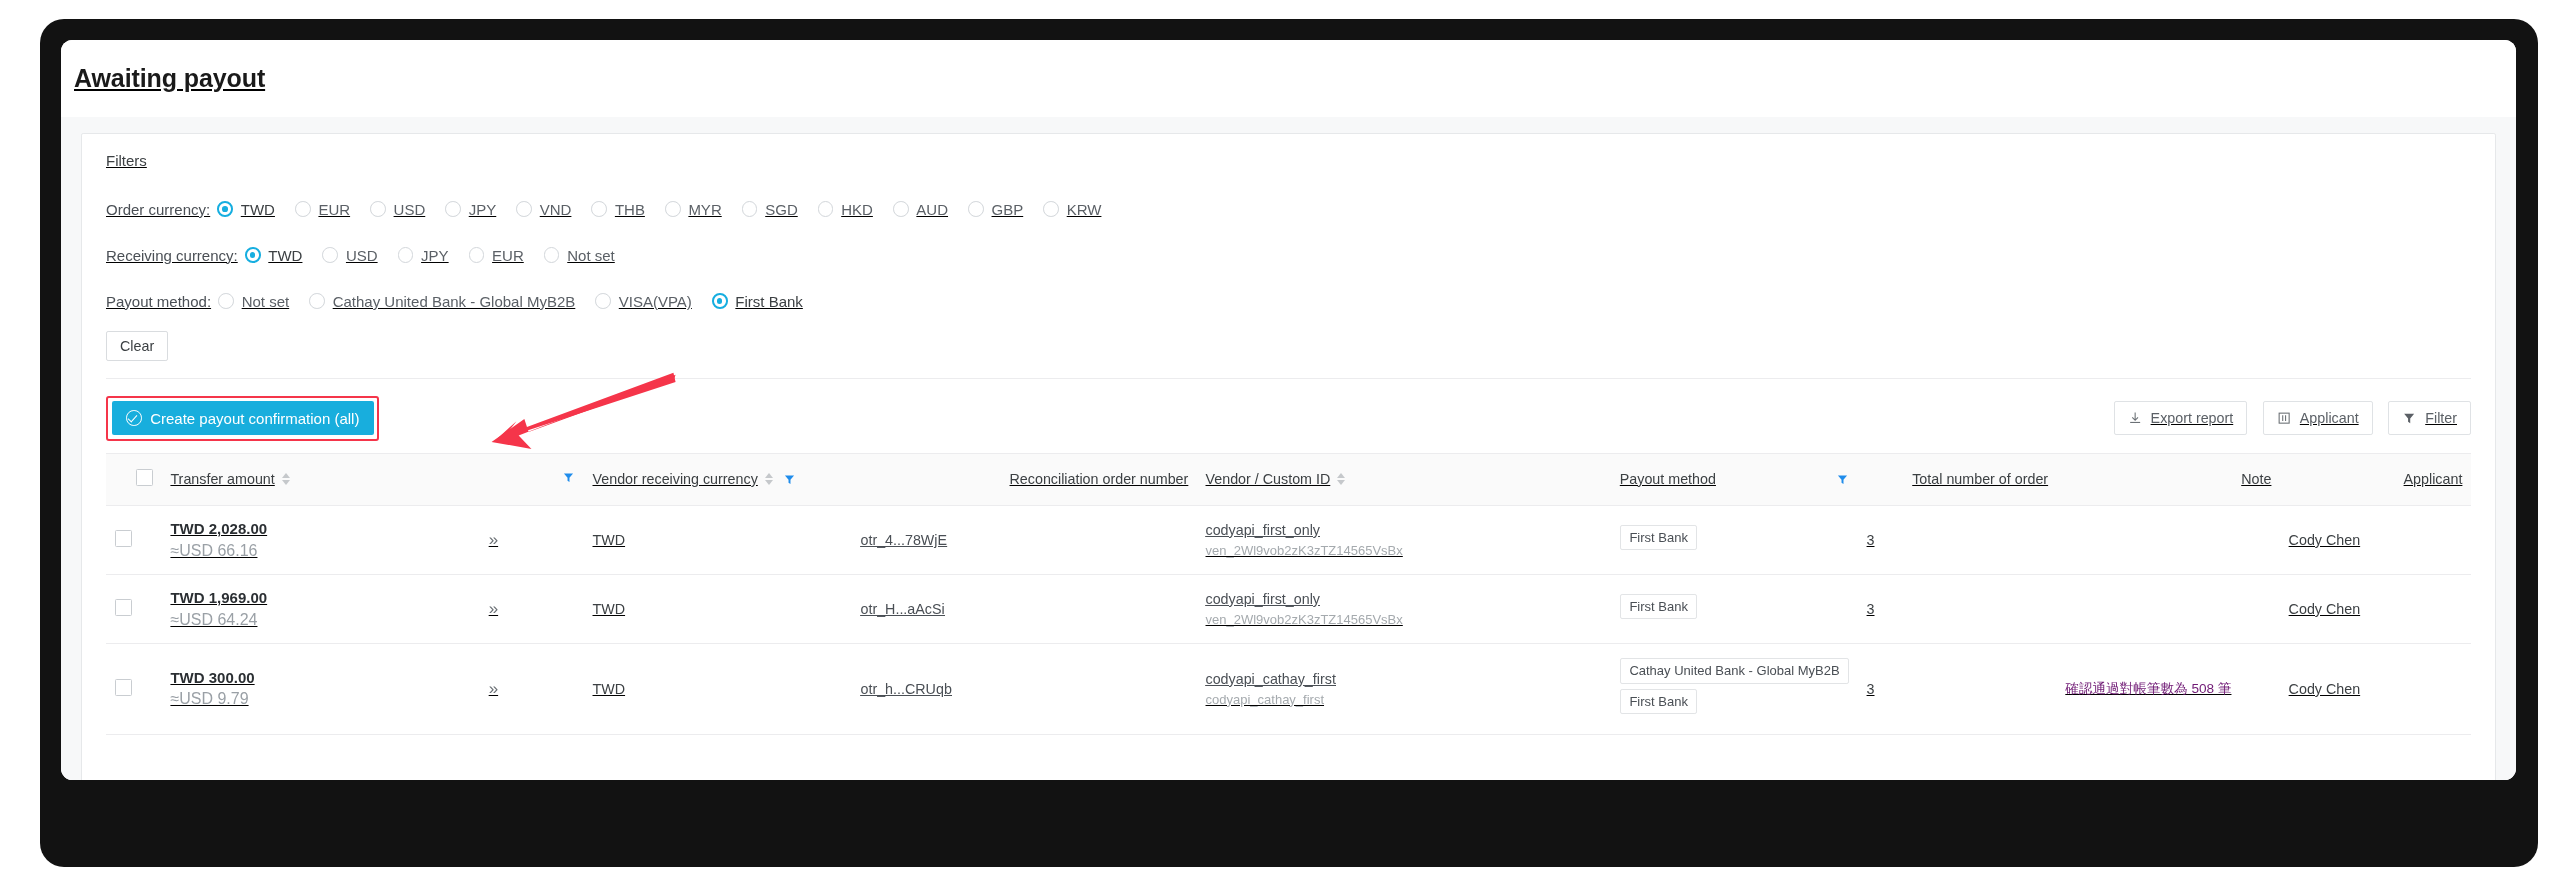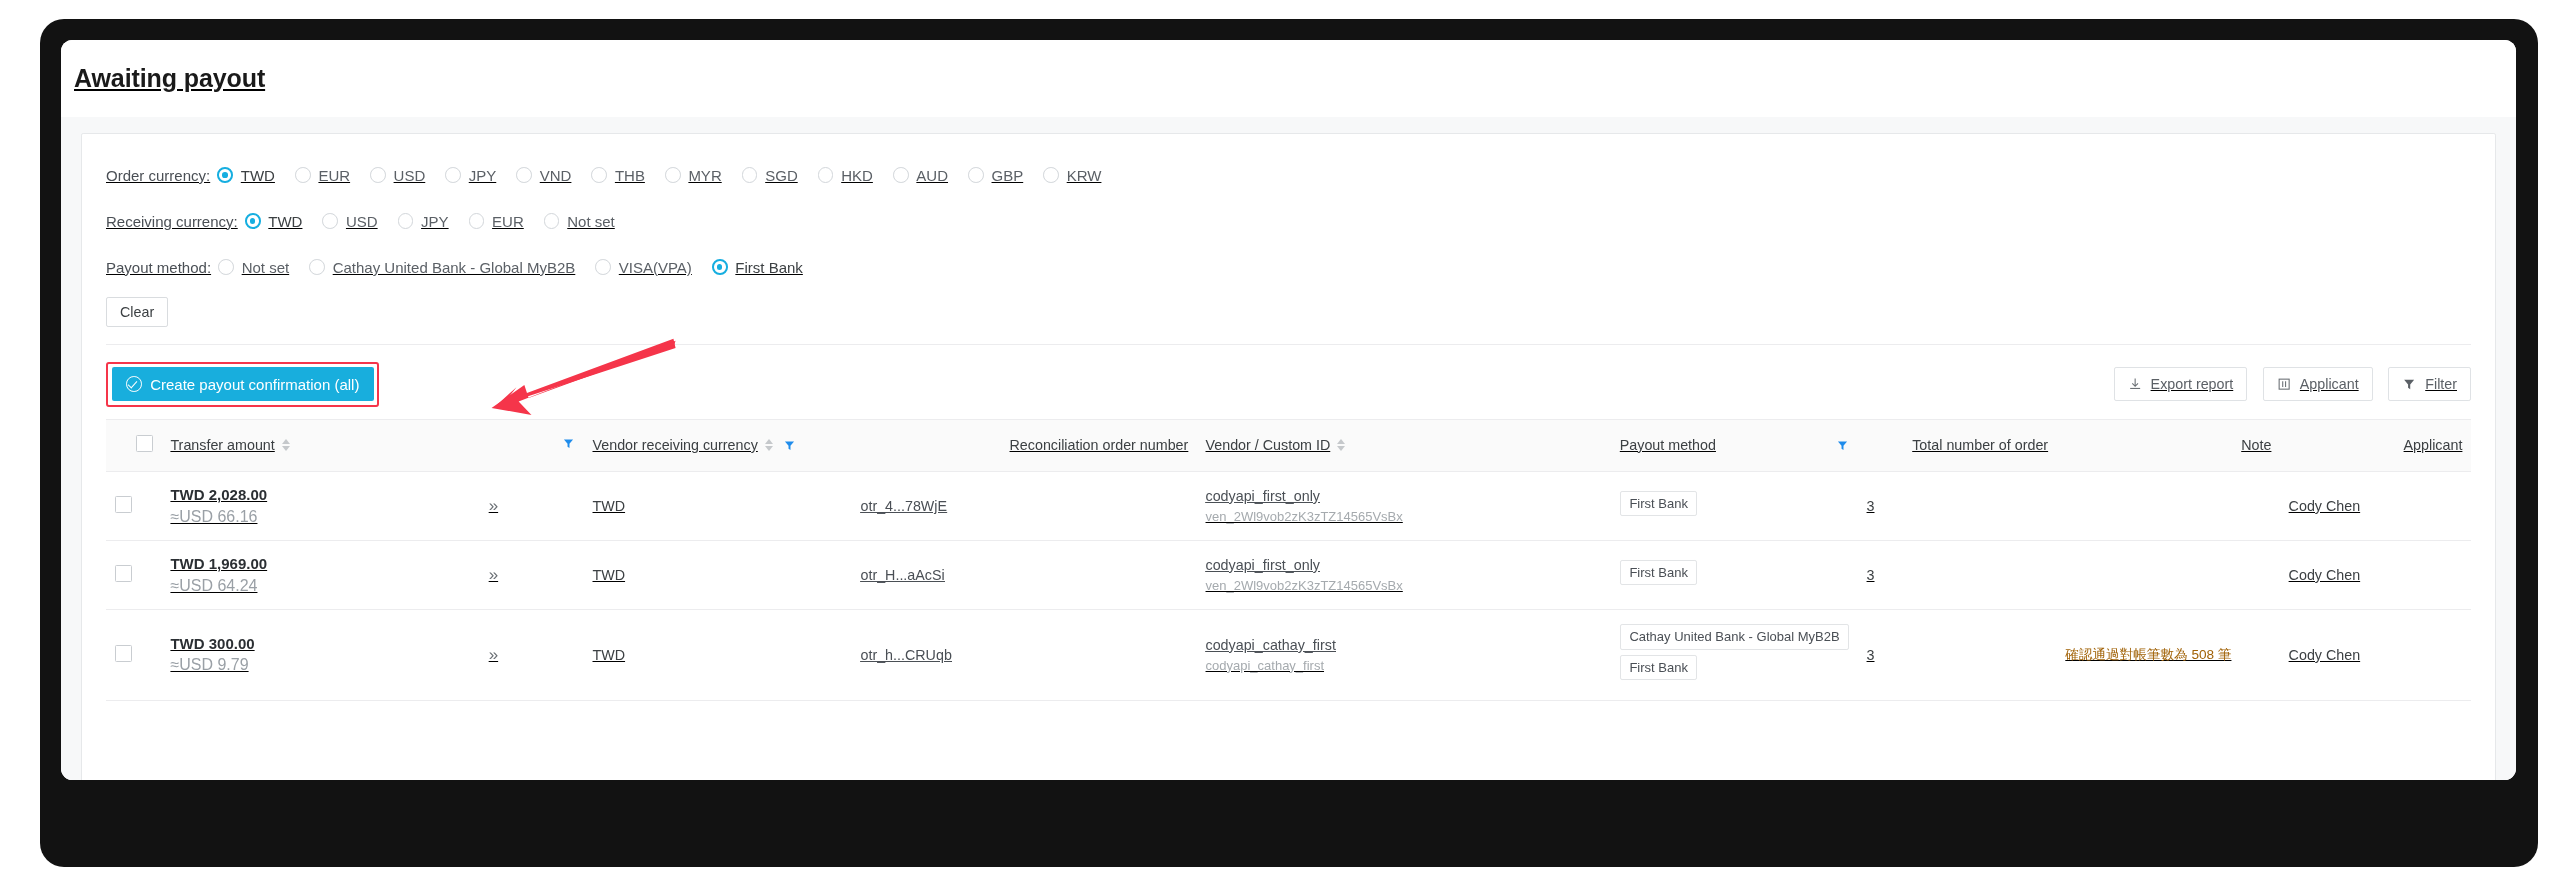--- a/index.html
+++ b/index.html
@@ -259,37 +259,38 @@
   .tag {
     display: inline-block;
     border: 0.7px solid #e2e4e6;
     border-radius: 2.1px;
     background: #fff;
     padding: 4.3px 8.6px;
     font-size: 13px;
     color: #4a4f55;
     margin-bottom: 5px;
   }
-  .note-text { font-size: 13.6px; color: #a16207; line-height: 1.45; }
+  .note-text { font-size: 13.6px; color: #701a75; line-height: 1.45; }
 </style>
 </head>
 <body>
 
 <div id="screen">
   <div class="frame-outer"></div>
 
   <div class="frame-inner">
 
     <div class="title-bar">
       <div class="page-title">Awaiting payout</div>
     </div>
 
     <div class="body-area">
       <div class="card">
 
+        <div class="filters-label">Filters</div>
 
         
         <div class="filter-row">
           <span class="filter-row-label">Order currency:</span>
           <span class="radio-group">
             <span class="radio-item sel">
                 <span class="radio-dot"></span>
                 <span class="radio-label">TWD</span>
               </span>
             <span class="radio-item">

